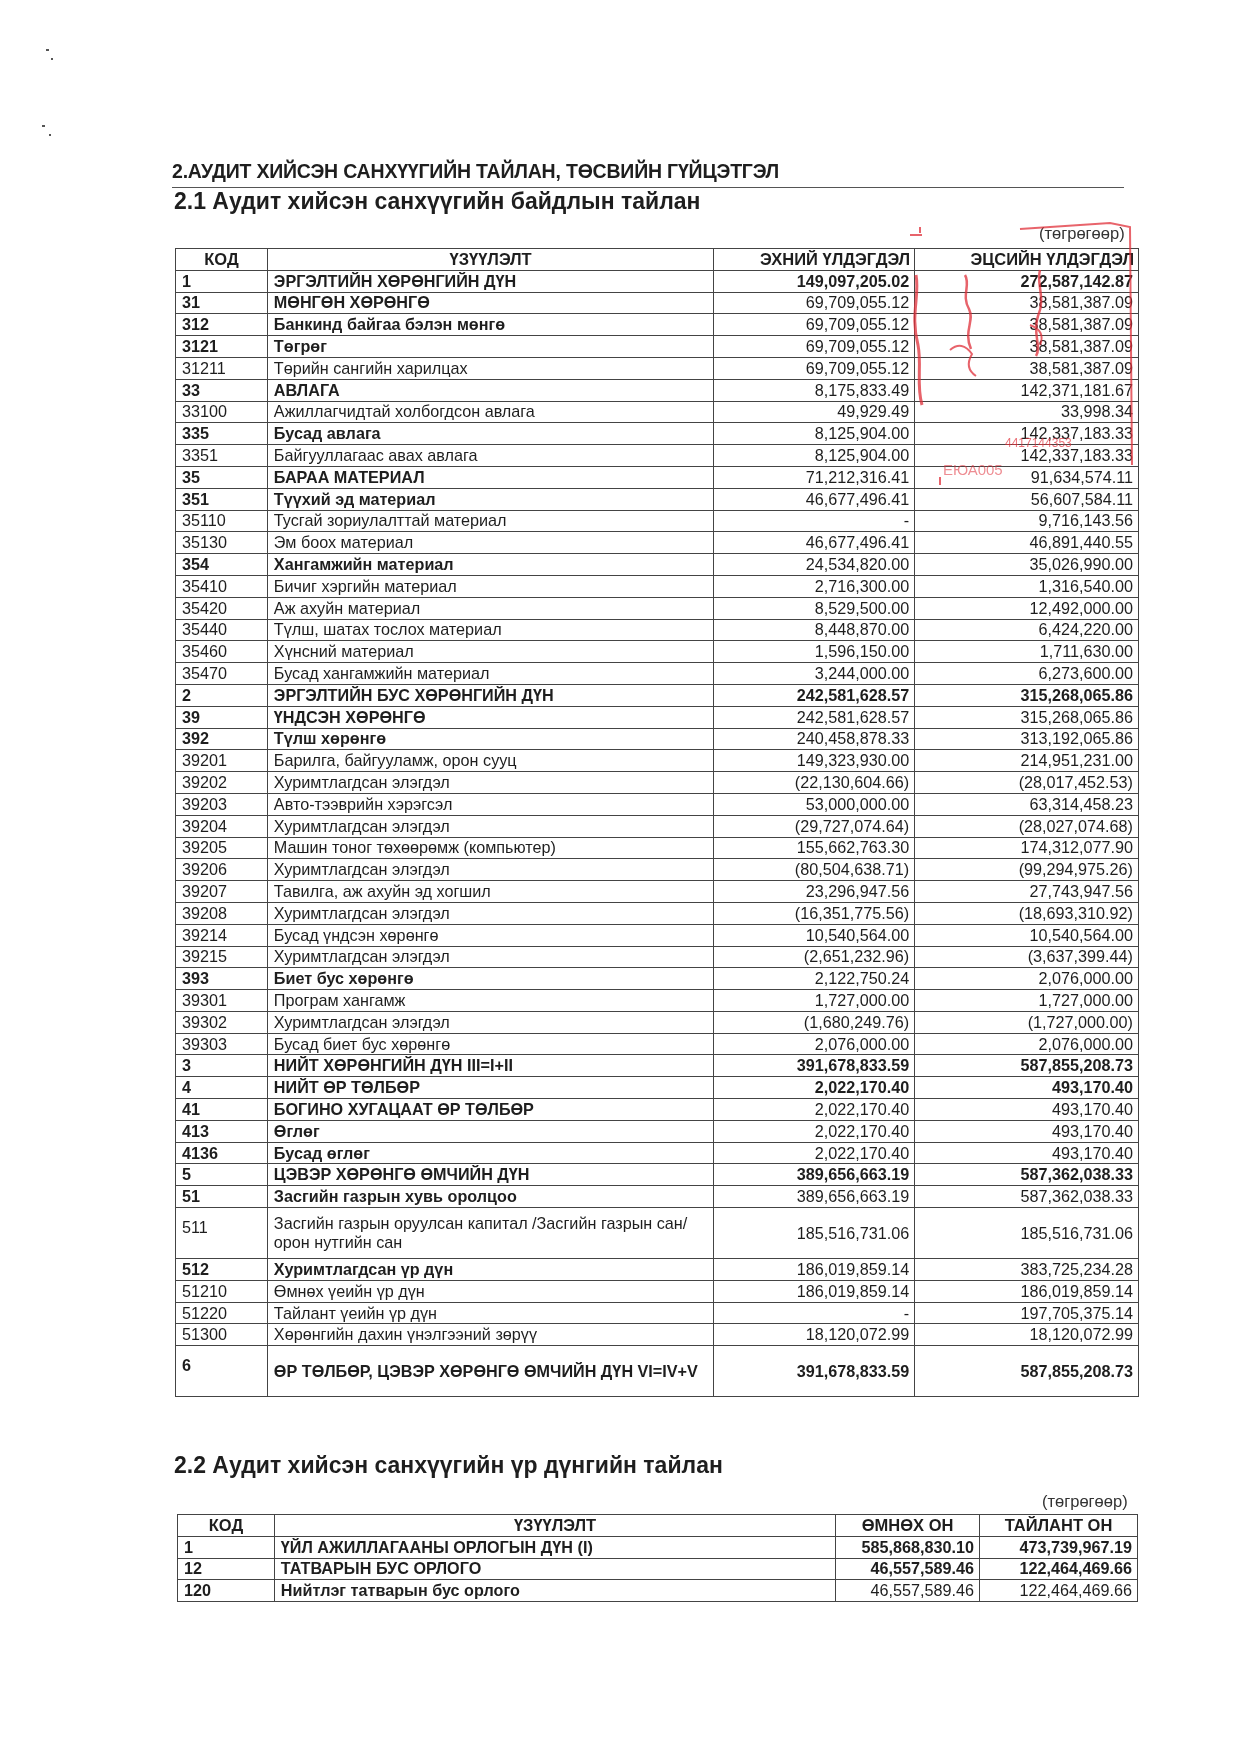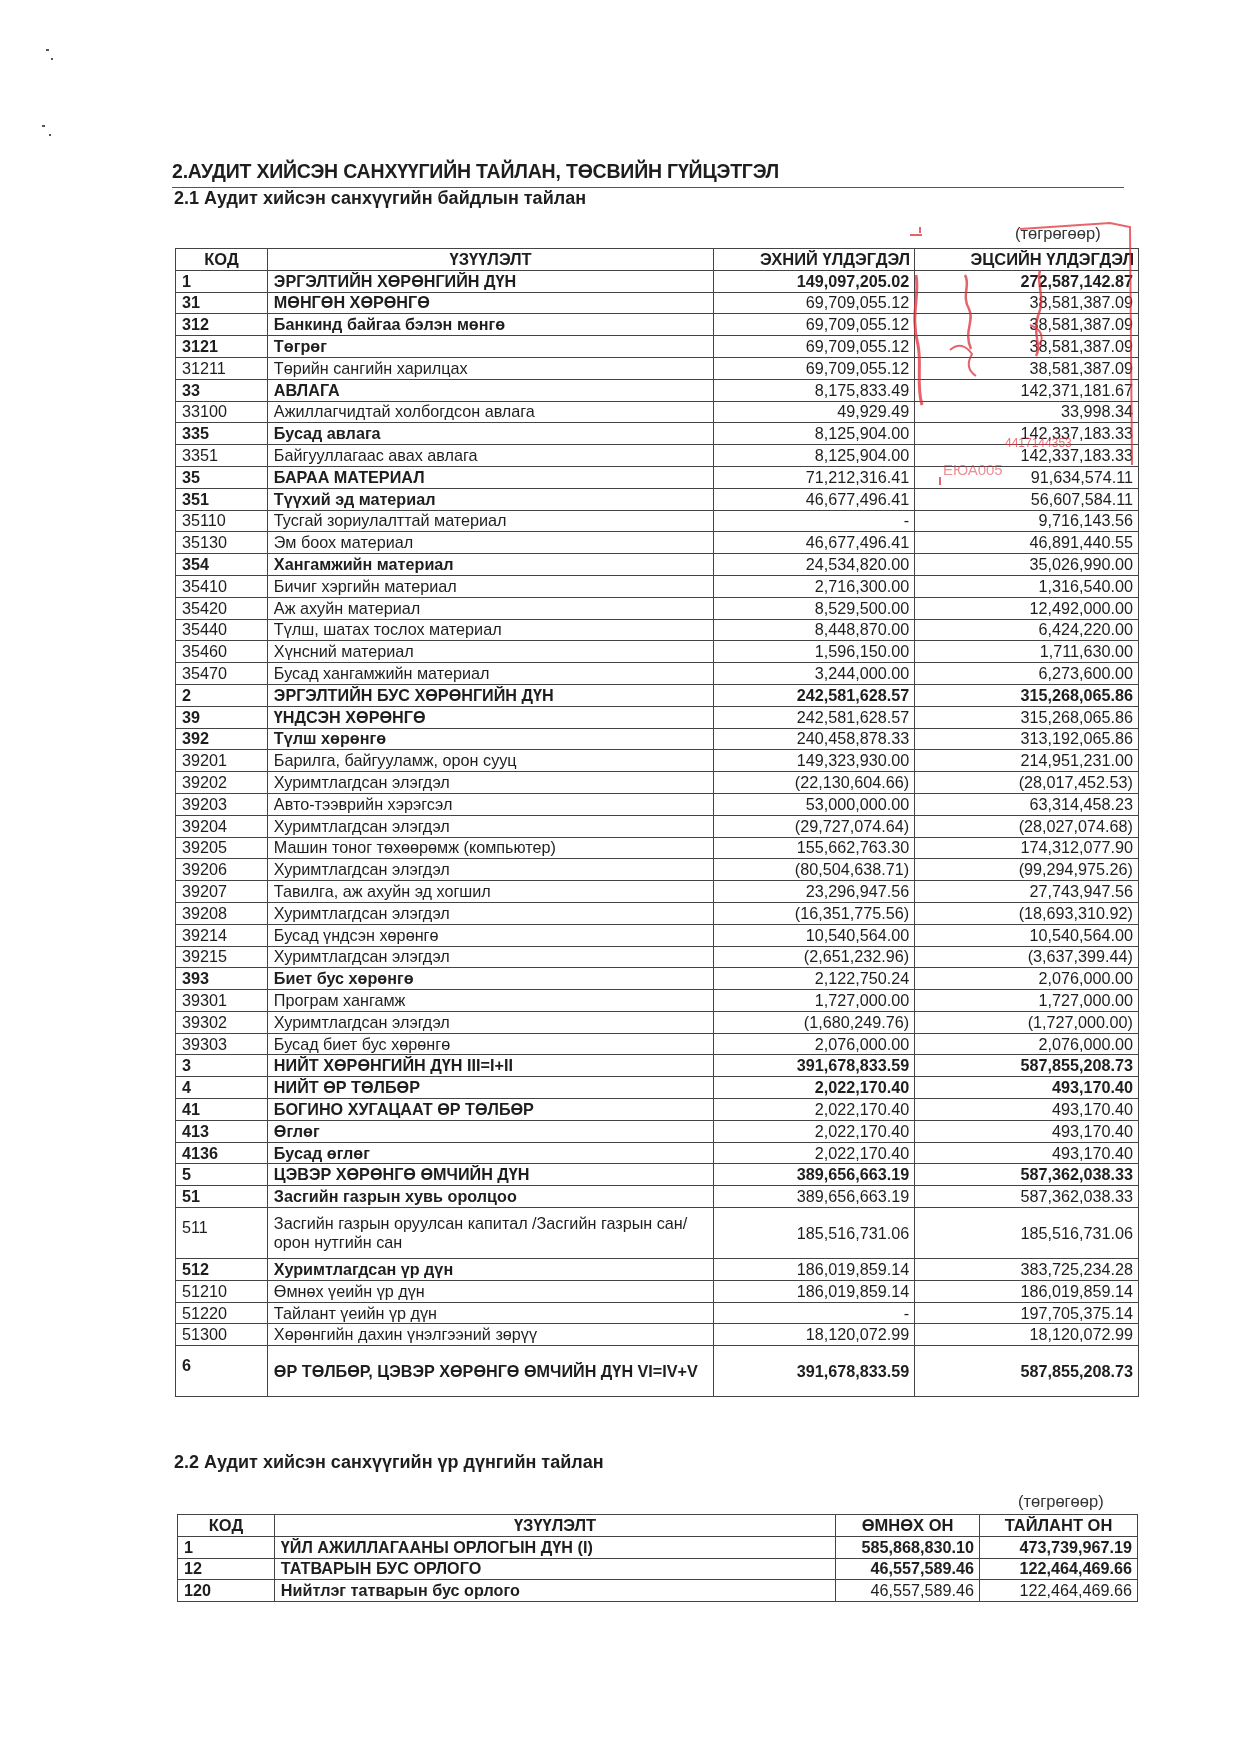--- a/index.html
+++ b/index.html
@@ -6,22 +6,22 @@
   body {
     width: 1242px; height: 1763px; background: #ffffff; position: relative; overflow: hidden;
     font-family: "Liberation Sans", "DejaVu Sans", sans-serif; color: #1e1e1e;
   }
   .speck { position: absolute; width: 3px; height: 2px; background: #555; }
   .main-title {
     position: absolute; left: 172px; top: 140px; width: 952px;
     font-size: 19.5px; font-weight: bold; padding-bottom: 4px;
     border-bottom: 1.5px solid #555; letter-spacing: -0.2px; margin-top: 20px;
   }
-  .sec-title { position: absolute; left: 174px; font-size: 18px; font-weight: bold; }
-  .unit { position: absolute; font-size: 16.5px; color: #333; }
+  .sec-title { position: absolute; left: 174px; font-size: 23px; font-weight: bold; }
+  .unit { position: absolute; font-size: 16.5px; color: #333; margin-left: 24px; }
   table { position: absolute; border-collapse: collapse; font-size: 16.2px; border-radius: 13px; }
   td, th { border: 1.2px solid #444; padding: 0 4px; height: 20.8px; line-height: 19px; white-space: nowrap; }
   th { font-weight: bold; font-size: 16.5px; }
   td.code { text-align: left; padding-left: 6px; }
   td.name { text-align: left; padding-left: 6px; }
   td.num { text-align: right; padding-right: 5px; }
   tr.b td { font-weight: bold; }
   tr.bc td.code, tr.bc td.name { font-weight: bold; }
   tr.tall td { height: 40px; line-height: 19px; white-space: normal; vertical-align: middle; }
   tr.tall td.code { vertical-align: top; padding-top: 10px; margin-top: 44px; }

